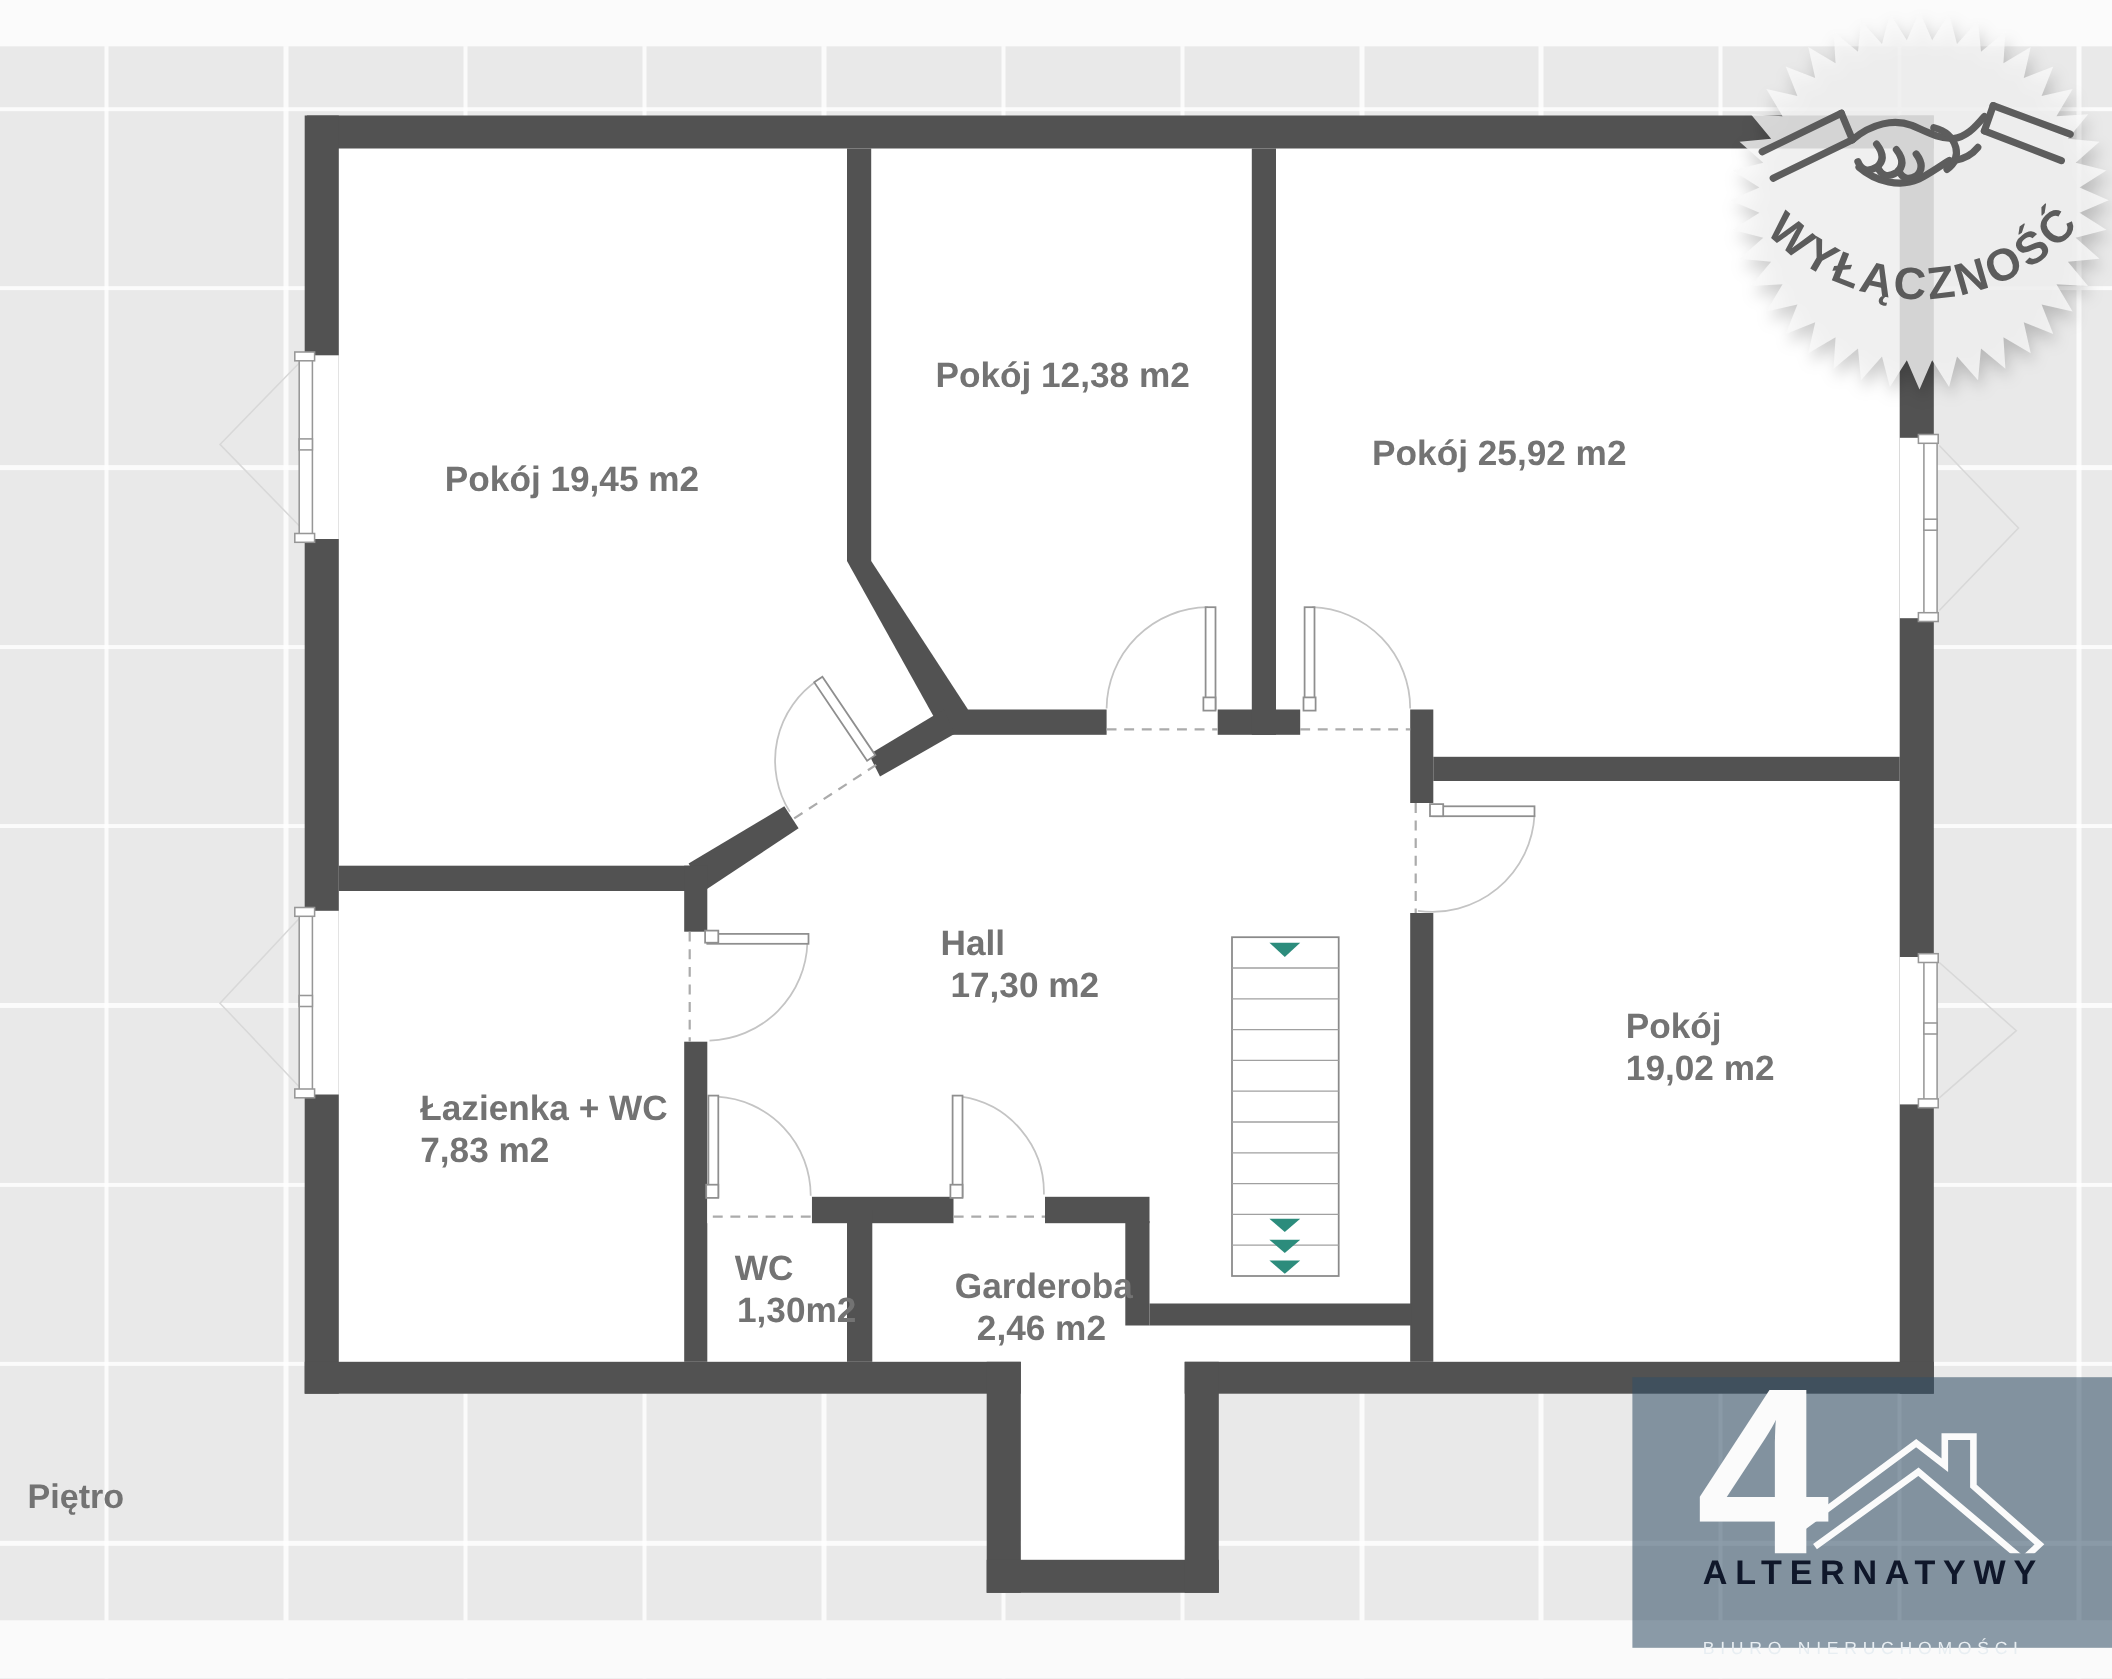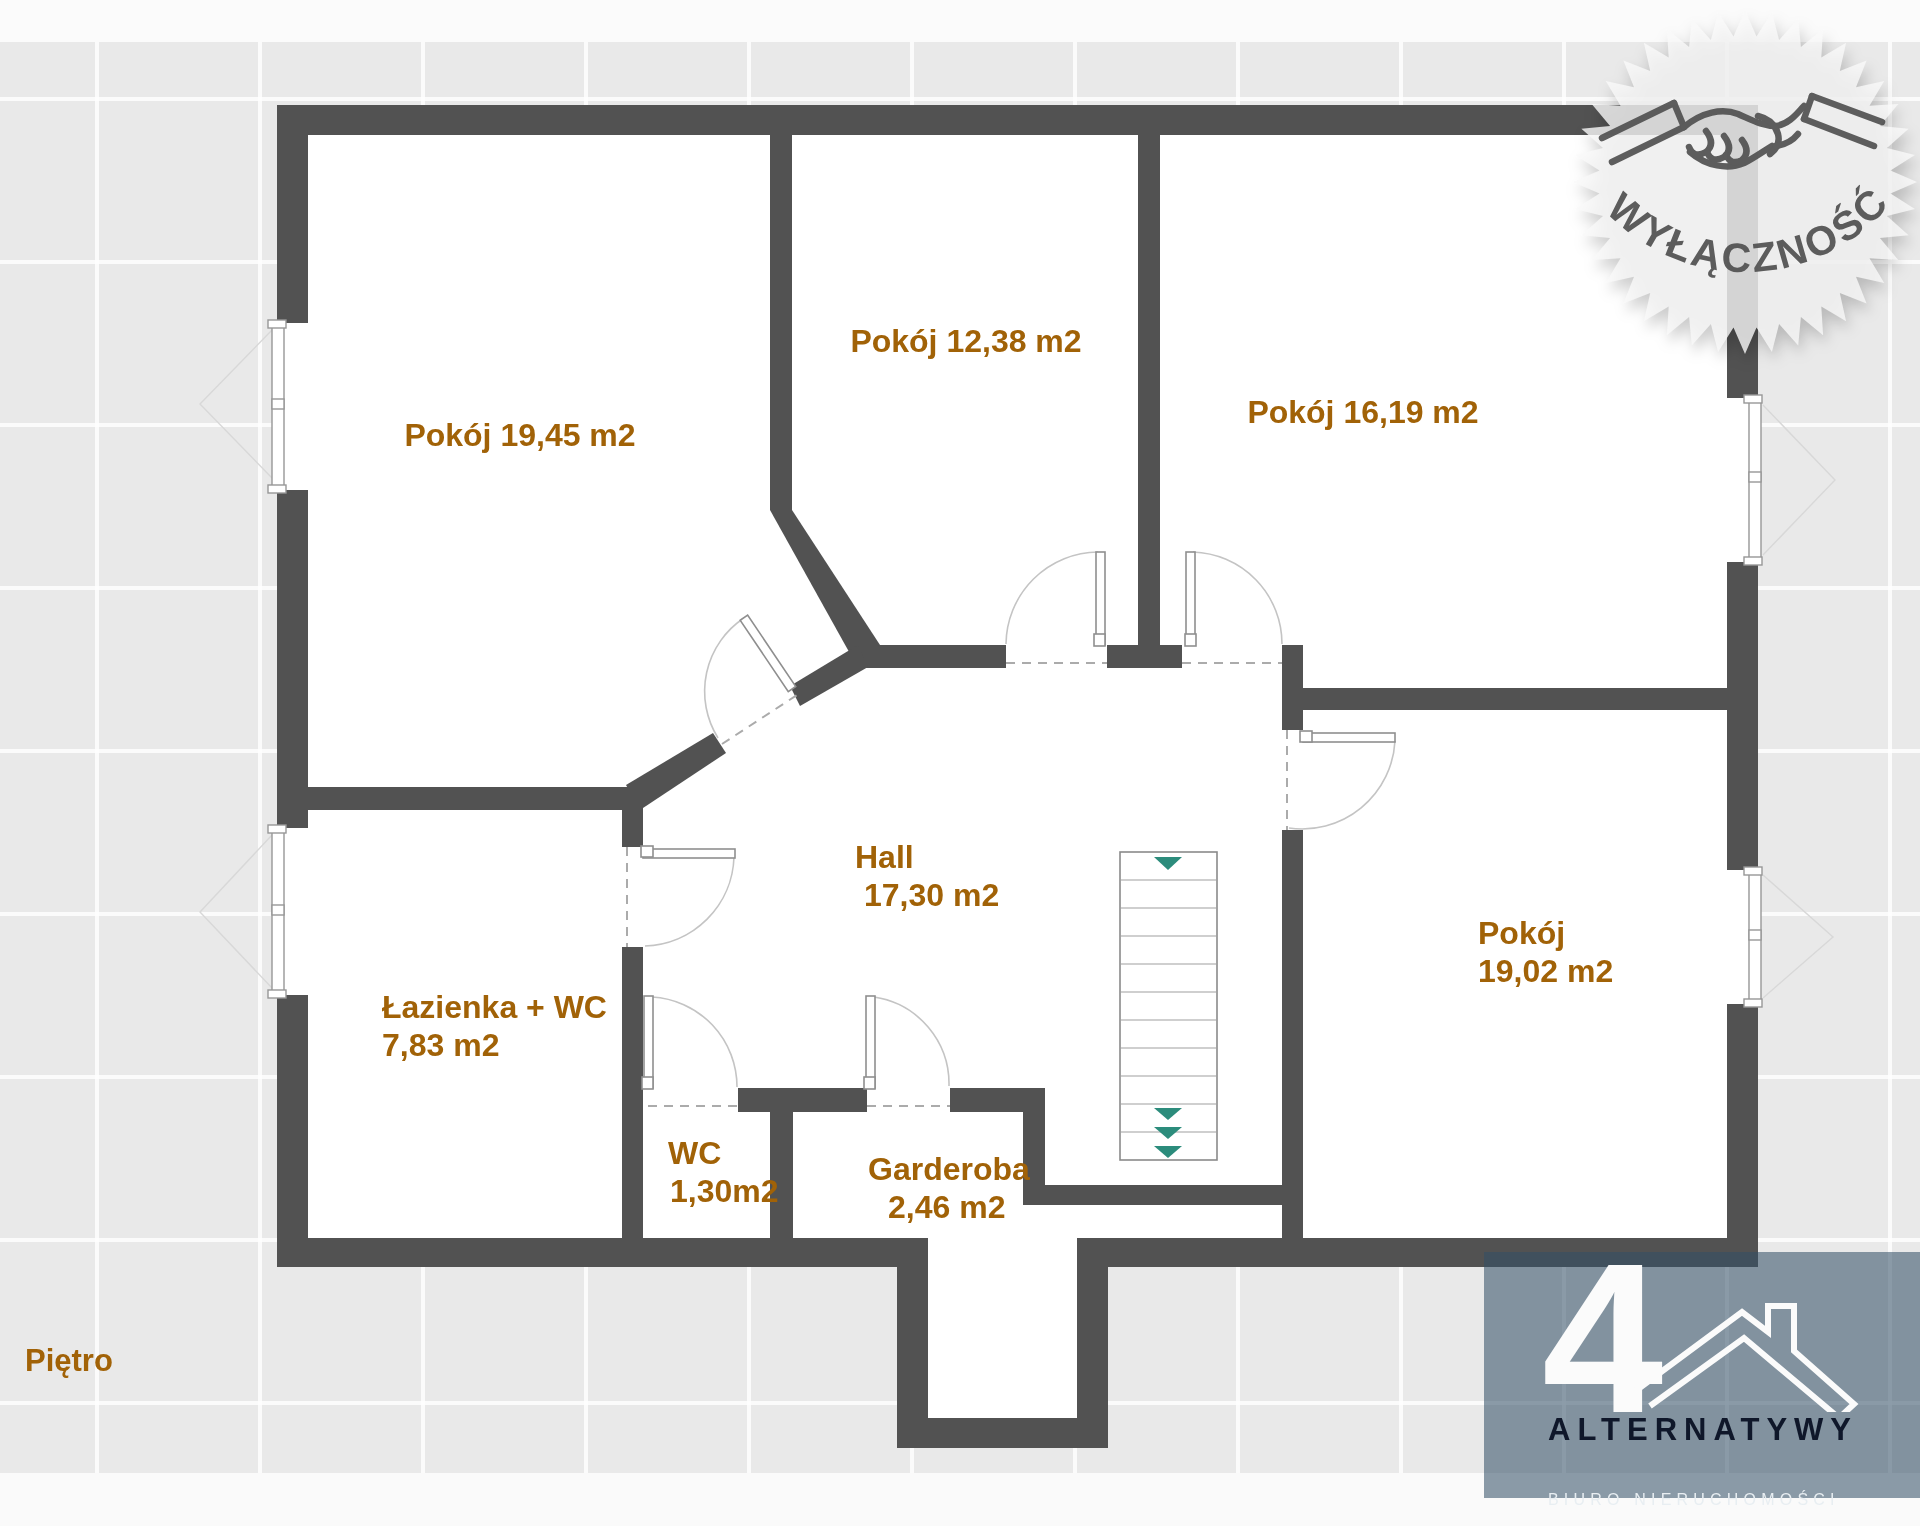--- a/index.html
+++ b/index.html
@@ -19,21 +19,21 @@
   .leaf{fill:#ffffff;stroke:#8f8f8f;stroke-width:1.6;}
   .arc{stroke:#c4c4c4;stroke-width:1.6;fill:none;}
   .dash{stroke:#ababab;stroke-width:2;stroke-dasharray:9 7;fill:none;}
   .wf{fill:#ffffff;stroke:#979797;stroke-width:1.4;}
   .chv{stroke:#d8d8d8;stroke-width:1.4;fill:none;}
   .so{fill:#ffffff;stroke:#8a8a8a;stroke-width:1.6;}
   .tr{stroke:#a0a0a0;stroke-width:1.2;}
   .hs{stroke:#4e4e4e;stroke-width:6.5;fill:none;stroke-linecap:round;stroke-linejoin:round;}
   
   .lab{position:absolute;font-weight:700;font-size:32px;line-height:1.1;
-       color:#a16207;white-space:nowrap;}
+       color:#737373;white-space:nowrap;}
   .ctr{transform:translateX(-50%);}
   
   .logo{position:absolute;left:1484px;top:1252px;width:436px;height:246px;
         background:rgba(50,79,102,0.56);}
   .logo-brand{position:absolute;left:64px;top:160px;font-weight:700;font-size:31px;
         letter-spacing:7px;color:#0f172a;white-space:nowrap;}
   .logo-sub{position:absolute;left:64px;top:199px;font-weight:400;font-size:16px;
         letter-spacing:5.2px;color:#e8eef2;white-space:nowrap;margin-top:40px;}
 </style>
 </head>
@@ -204,21 +204,21 @@
       </g>
       <path id="wmArc" d="M 1601,206 A 190,190 0 0 0 1889,206" fill="none" stroke="none"></path>
       <text font-family="Liberation Sans, sans-serif" font-size="41" font-weight="700" fill="#4d4d4d" letter-spacing="3" opacity="0.9">
         <textPath href="#wmArc" startOffset="2%">WYŁĄCZNOŚĆ</textPath>
       </text>
     </g>
   </svg>
 
   <div class="lab ctr" style="left:520px;top:418px">Pokój 19,45 m2</div>
   <div class="lab ctr" style="left:966px;top:324px">Pokój 12,38 m2</div>
-  <div class="lab ctr" style="left:1363px;top:395px">Pokój 16,19 m2</div>
+  <div class="lab ctr" style="left:1363px;top:395px">Pokój 25,92 m2</div>
   <div class="lab" style="left:855px;top:840px">Hall</div>
   <div class="lab" style="left:864px;top:878px">17,30 m2</div>
   <div class="lab" style="left:382px;top:990px">Łazienka + WC</div>
   <div class="lab" style="left:382px;top:1028px">7,83 m2</div>
   <div class="lab" style="left:668px;top:1136px">WC</div>
   <div class="lab" style="left:670px;top:1174px">1,30m2</div>
   <div class="lab" style="left:868px;top:1152px">Garderoba</div>
   <div class="lab" style="left:888px;top:1190px">2,46 m2</div>
   <div class="lab" style="left:1478px;top:916px">Pokój</div>
   <div class="lab" style="left:1478px;top:954px">19,02 m2</div>

